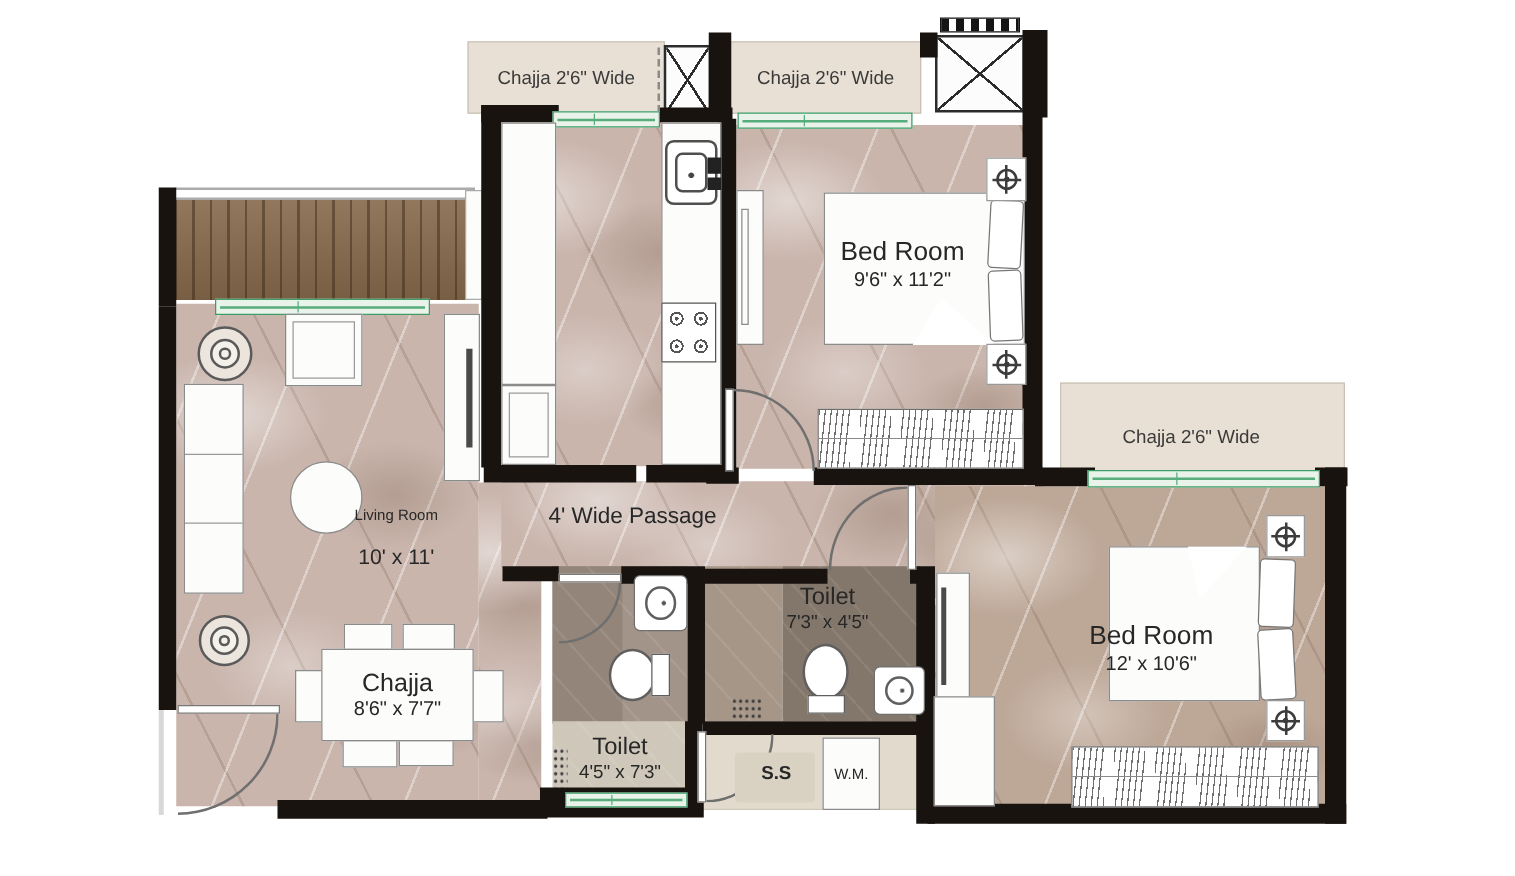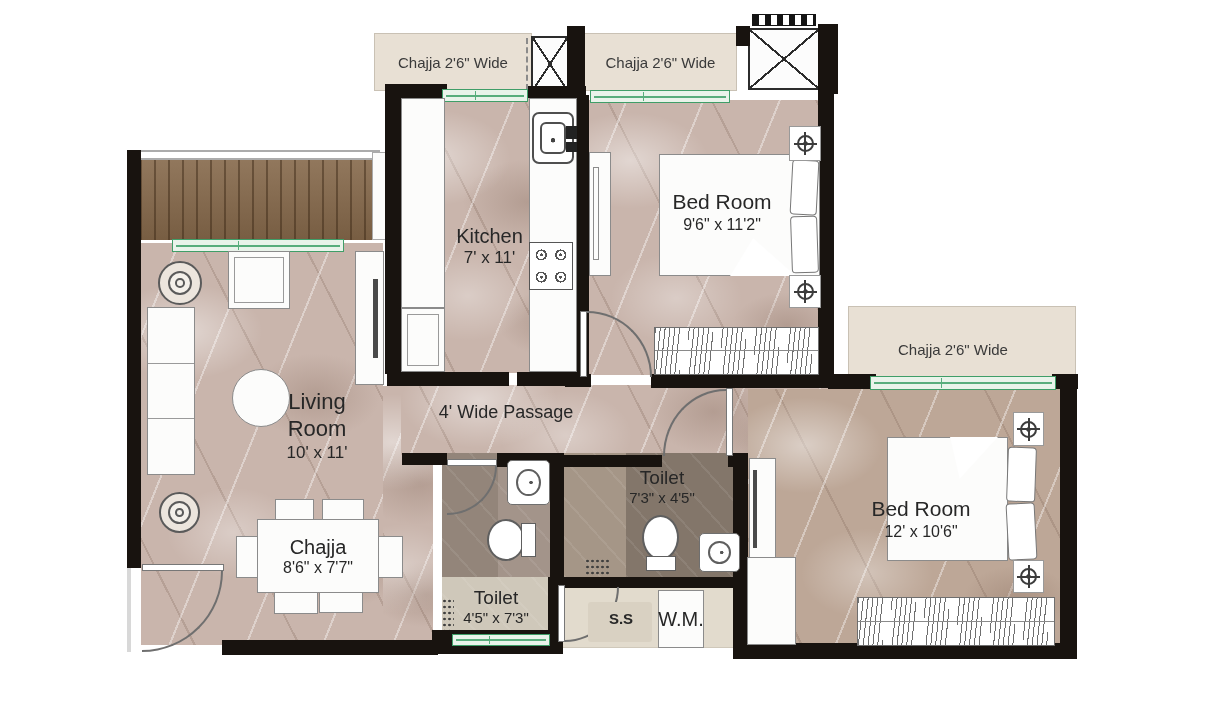--- a/index.html
+++ b/index.html
@@ -237,41 +237,37 @@
   <div class="basin" style="left:699px;top:533px;width:41px;height:39px">
       <div></div>
     </div>
   <div class="drops" style="left:585px;top:558px;width:24px;height:18px"></div>
 
   <div class="patch" style="left:588px;top:602px;width:64px;height:40px"></div>
   <div class="lbl" style="left:596px;top:609px;width:50px">
     <span style="font-size:15px;font-weight:bold">S.S</span>
   </div>
   <div class="furn" style="left:658px;top:590px;width:46px;height:58px;display:flex;align-items:center;justify-content:center">
-    <span style="font-size:20px;color:#272727">W.M.</span>
+    <span style="font-size:12px;color:#272727">W.M.</span>
   </div>
 
   <div class="lbl" style="left:374px;top:53px;width:158px">
     <span style="font-size:15px;color:#3a3a3a">Chajja 2'6" Wide</span>
   </div>
   <div class="lbl" style="left:584px;top:53px;width:153px">
     <span style="font-size:15px;color:#3a3a3a">Chajja 2'6" Wide</span>
   </div>
   <div class="lbl" style="left:848px;top:340px;width:210px">
     <span style="font-size:15px;color:#3a3a3a">Chajja 2'6" Wide</span>
   </div>
 
 
-  <div class="lbl" style="left:417px;top:224px;width:145px">
-    <span class="nm" style="font-size:20px">Kitchen</span>
-    <span class="dm" style="font-size:17px">7' x 11'</span>
-  </div>
 
   <div class="lbl" style="left:258px;top:389px;width:118px">
-    <span class="nm" style="font-size:22px;width:80px;margin:0 auto">Living Room</span>
+    <span class="nm" style="font-size:12px;width:80px;margin:16px auto">Living Room</span>
     <span class="dm" style="font-size:17px">10' x 11'</span>
   </div>
 
   <div class="lbl" style="left:415px;top:402px;width:182px">
     <span style="font-size:18px">4' Wide Passage</span>
   </div>
 
   <div class="lbl" style="left:440px;top:586px;width:112px">
     <span class="nm" style="font-size:19px">Toilet</span>
     <span class="dm" style="font-size:15px">4'5" x 7'3"</span>

